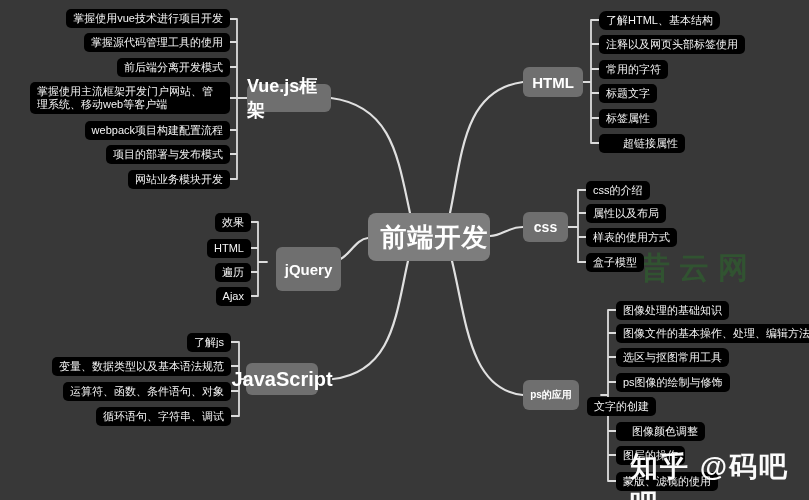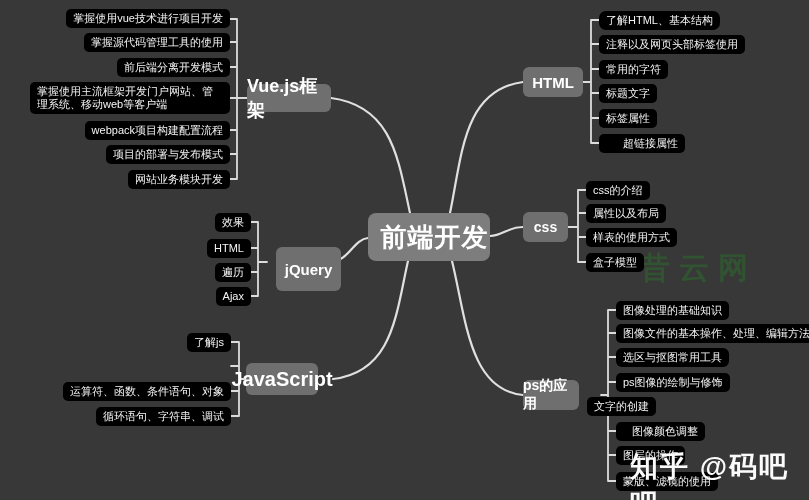--- a/index.html
+++ b/index.html
@@ -73,36 +73,37 @@
     </g>
   </svg>
 
   <div class="center-node" style="left:368px; top:213px; width:122px; height:48px;">前端开发</div>
 
   <div class="branch" style="left:247px; top:84px;  width:84px; height:28px; font-size:18px;">Vue.js框架</div>
   <div class="branch" style="left:267px; top:247px; width:65px; height:44px; font-size:15px;margin-left:9px;">jQuery</div>
   <div class="branch" style="left:246px; top:363px; width:72px; height:32px; font-size:20px;">JavaScript</div>
   <div class="branch" style="left:523px; top:67px;  width:60px; height:30px; font-size:15px;">HTML</div>
   <div class="branch" style="left:523px; top:212px; width:45px; height:30px; font-size:14px;">css</div>
-  <div class="branch" style="left:523px; top:380px; width:56px; height:30px; font-size:14px;">ps的应用</div>
+  <div class="branch" style="left:523px; top:380px; width:56px; height:30px; font-size:10px;">ps的应用</div>
 
   <div class="node" style="right:579px; top:9px;">掌握使用vue技术进行项目开发</div>
   <div class="node" style="right:579px; top:33px;">掌握源代码管理工具的使用</div>
   <div class="node" style="right:579px; top:58px;">前后端分离开发模式</div>
   <div class="node wrap" style="right:579px; top:82px;">掌握使用主流框架开发门户网站、管理系统、移动web等客户端</div>
   <div class="node" style="right:579px; top:121px;">webpack项目构建配置流程</div>
   <div class="node" style="right:579px; top:145px;">项目的部署与发布模式</div>
   <div class="node" style="right:579px; top:170px;">网站业务模块开发</div>
 
   <div class="node" style="right:558px; top:213px;">效果</div>
   <div class="node" style="right:558px; top:239px;">HTML</div>
   <div class="node" style="right:558px; top:263px;">遍历</div>
   <div class="node" style="right:558px; top:287px;">Ajax</div>
 
   <div class="node" style="right:578px; top:333px;">了解js</div>
+  <div class="node" style="right:578px; top:357px;">变量、数据类型以及基本语法规范</div>
   <div class="node" style="right:578px; top:382px;">运算符、函数、条件语句、对象</div>
   <div class="node" style="right:578px; top:407px;">循环语句、字符串、调试</div>
 
   <div class="node" style="left:599px; top:11px;border-radius:7px;">了解HTML、基本结构</div>
   <div class="node" style="left:599px; top:35px;">注释以及网页头部标签使用</div>
   <div class="node" style="left:599px; top:60px;">常用的字符</div>
   <div class="node" style="left:599px; top:84px;">标题文字</div>
   <div class="node" style="left:599px; top:109px;">标签属性</div>
   <div class="node" style="left:599px; top:134px;padding-left:24px;">超链接属性</div>
 

